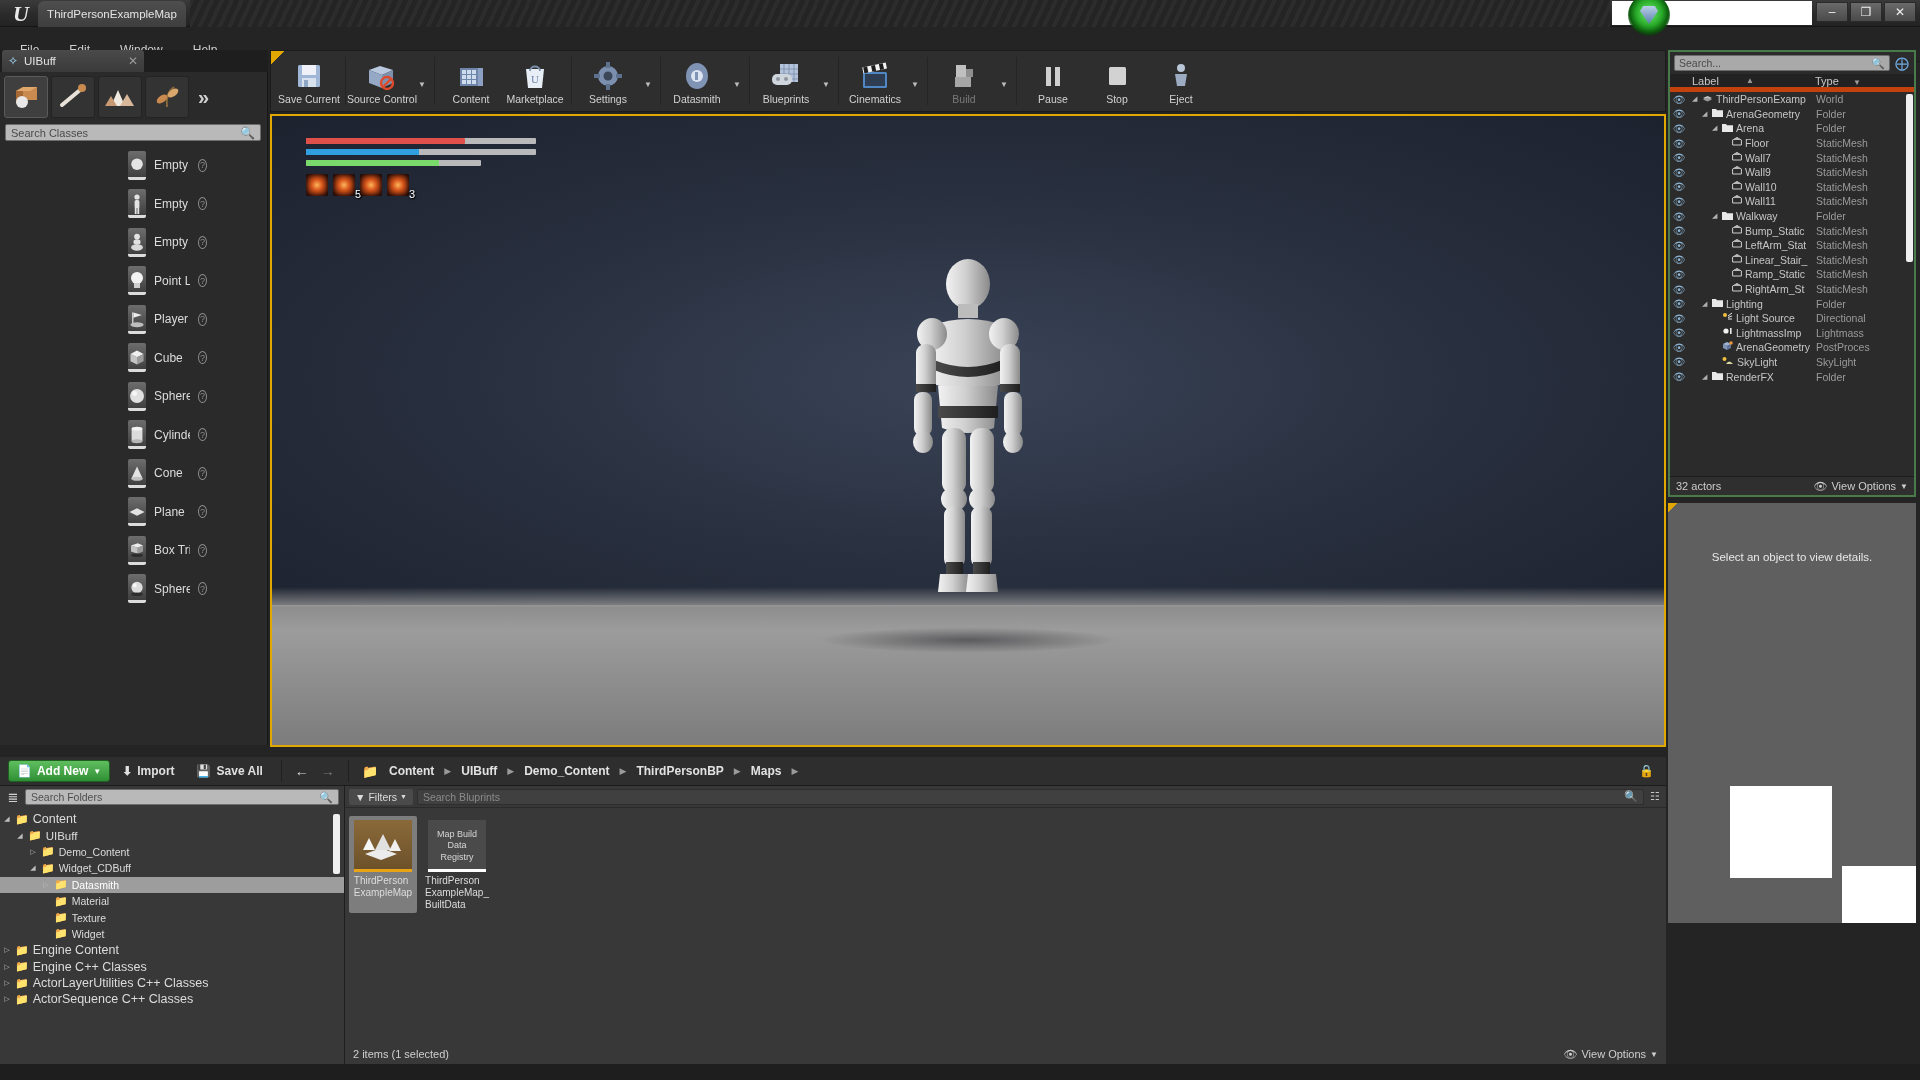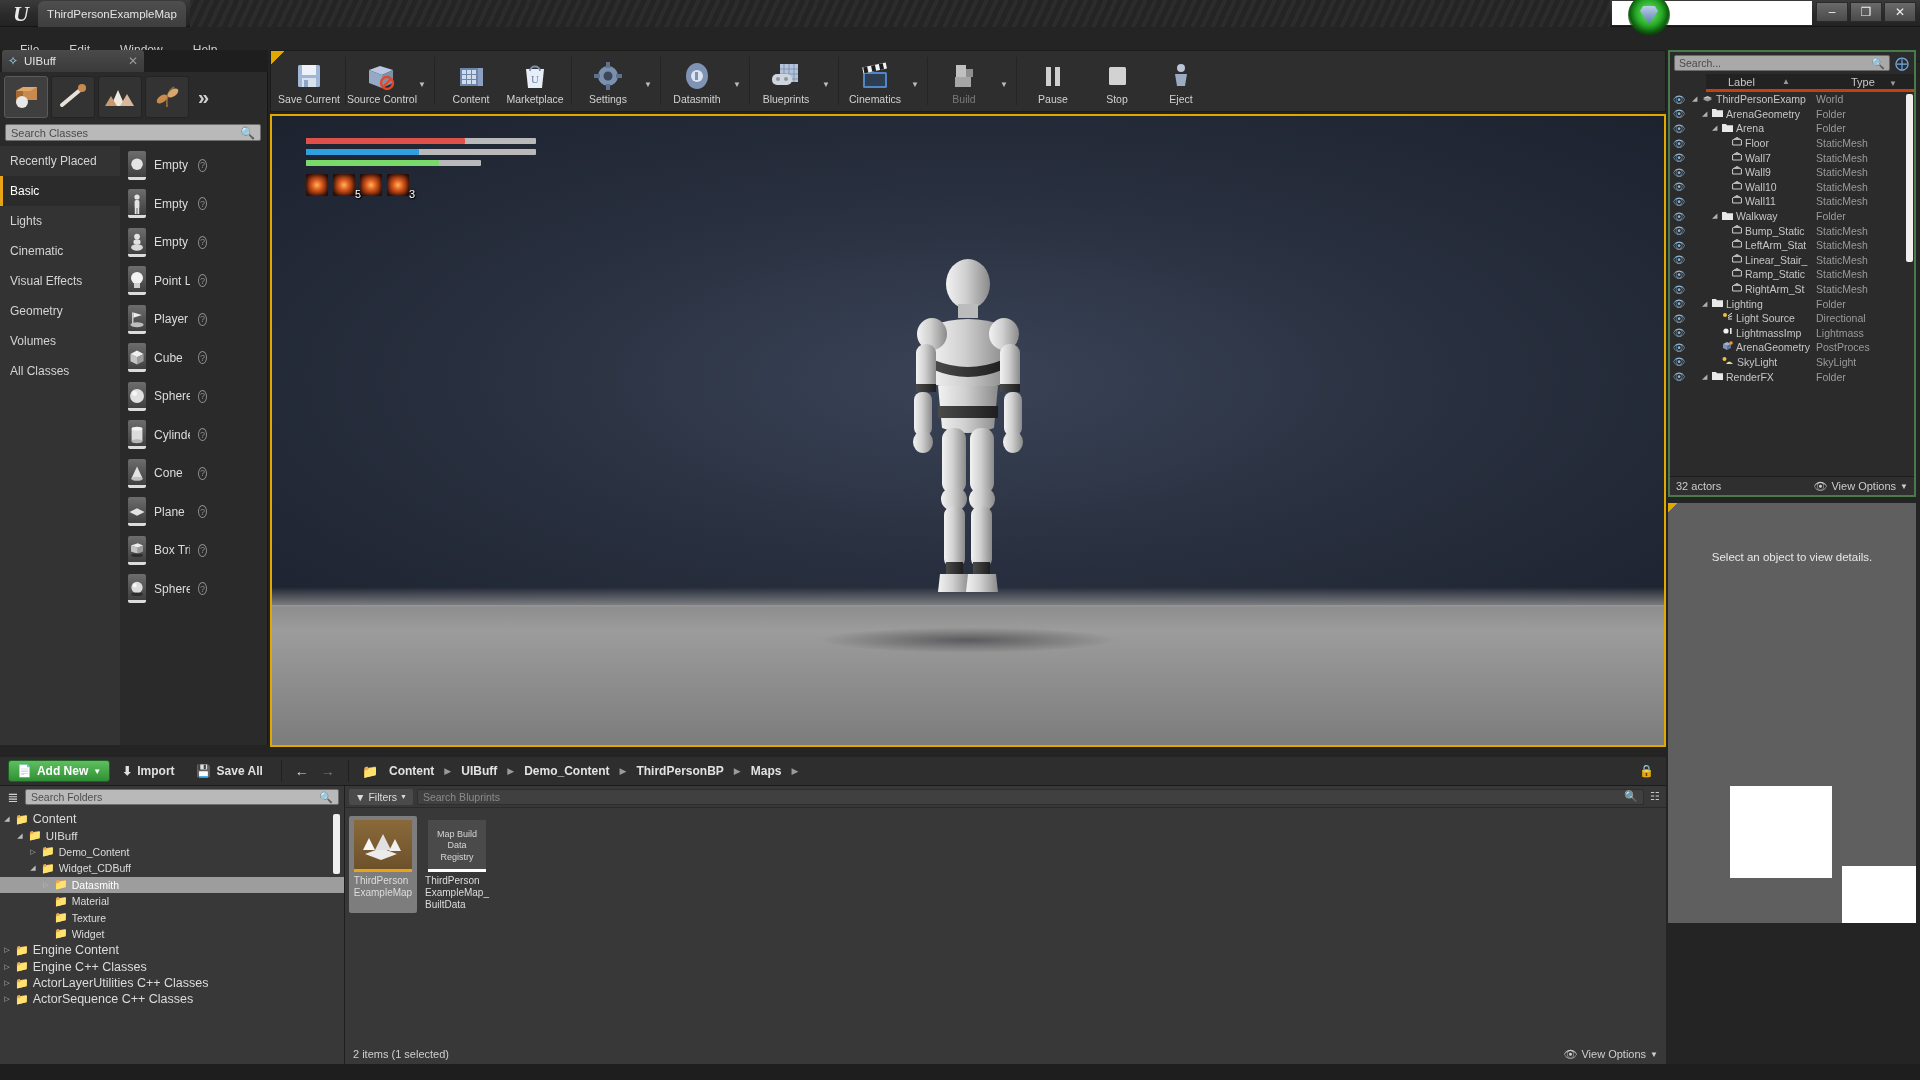--- a/index.html
+++ b/index.html
@@ -212,21 +212,21 @@
   }
   .out-searchrow { height: 22px; display:flex; align-items:center; gap:4px; padding: 3px 4px; }
   .out-search {
     flex: 1; height: 16px; background:#a9a9a9; border:1px solid #6a6a6a; border-radius:2px;
     display:flex; align-items:center; padding: 0 4px; font-size: 10.5px; color:#4a4a4a;
   }
   .out-search .mag { margin-left:auto; color:#1f1f1f; font-size: 11px; }
   .out-plus { width: 16px; height:16px; color:#6fa9e0; font-size:14px; display:flex; align-items:center; justify-content:center; }
   .out-head {
     height: 18px; background:#222222; display:flex; align-items:center;
-    font-size: 11px; color: #c8c8c8; border-bottom:3px solid #c2410c;margin-left:36px;
+    font-size: 11px; color: #c8c8c8; border-bottom:5px solid #c2410c;
   }
   .out-head .c1 { width: 145px; padding-left: 22px; position:relative; }
   .out-head .c1 .sort { position:absolute; left: 76px; top: 1px; font-size: 8px; color:#9a9a9a; }
   .out-head .c2 { flex:1; position:relative; }
   .out-head .c2 .sort { position:absolute; left: 38px; top: 3px; font-size: 8px; color:#9a9a9a; }
   .out-rows { position:absolute; left:0; right:0; top: 40px; bottom: 20px; overflow:hidden; }
   .out-row { height: 14.6px; display:flex; align-items:center; font-size: 10.5px; color:#c6c6c6; }
   .out-eye { width: 18px; text-align:center; color:#8fb8d8; font-size: 10px; }
   .out-label { width: 128px; display:flex; align-items:center; gap:3px; white-space:nowrap; overflow:hidden; }
   .out-arrow { font-size: 7px; color:#b0b0b0; width: 7px; }
@@ -419,30 +419,20 @@
         </svg>
       </div>
       <div class="mode-more">»</div>
     </div>
 
     <div class="search-classes">
       <span>Search Classes</span>
       <span class="mag">🔍</span>
     </div>
 
-    <div class="cat-list">
-      <div class="cat">Recently Placed</div>
-      <div class="cat active">Basic</div>
-      <div class="cat">Lights</div>
-      <div class="cat">Cinematic</div>
-      <div class="cat">Visual Effects</div>
-      <div class="cat">Geometry</div>
-      <div class="cat">Volumes</div>
-      <div class="cat">All Classes</div>
-    </div>
 
     <div class="class-list">
       <div class="class-row">
         <div class="class-thumb">
           <svg width="22" height="20" viewBox="0 0 22 20">
               <circle cx="11" cy="9" r="7" fill="#e4e4e4"></circle>
             </svg>
         </div>
         <div class="class-name">Empty Acto</div>
         <div class="help-ic">?</div>

